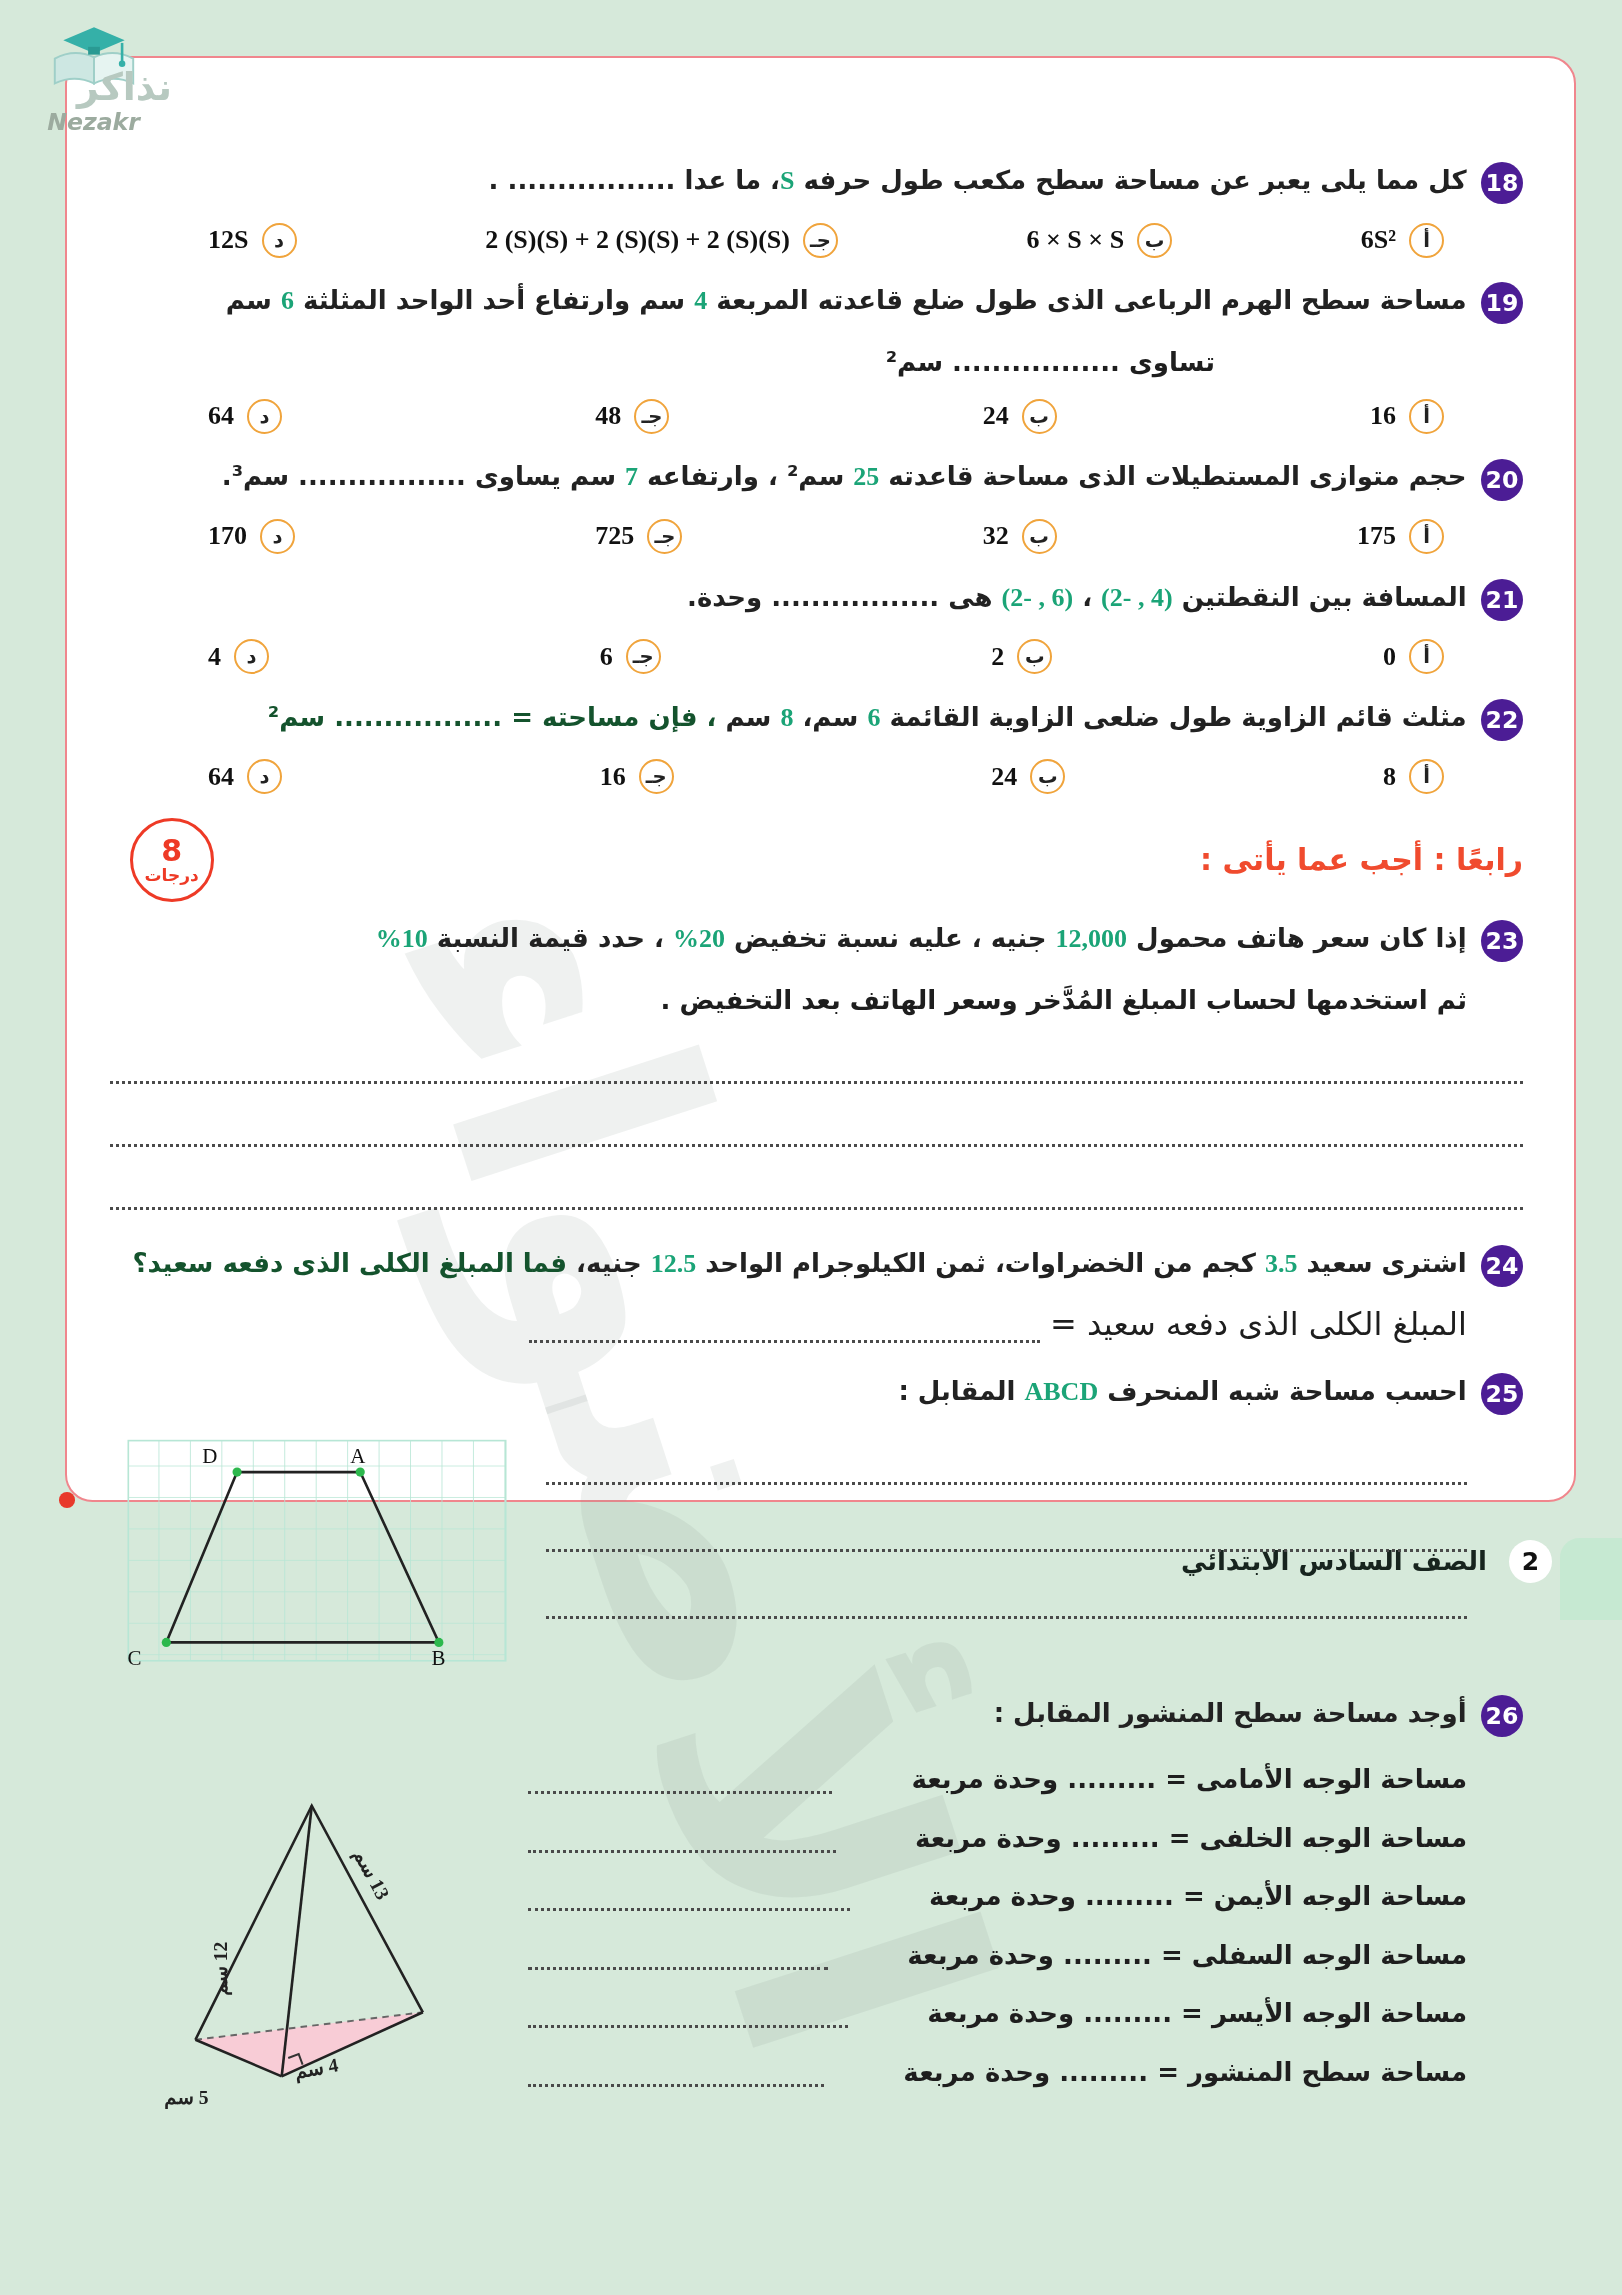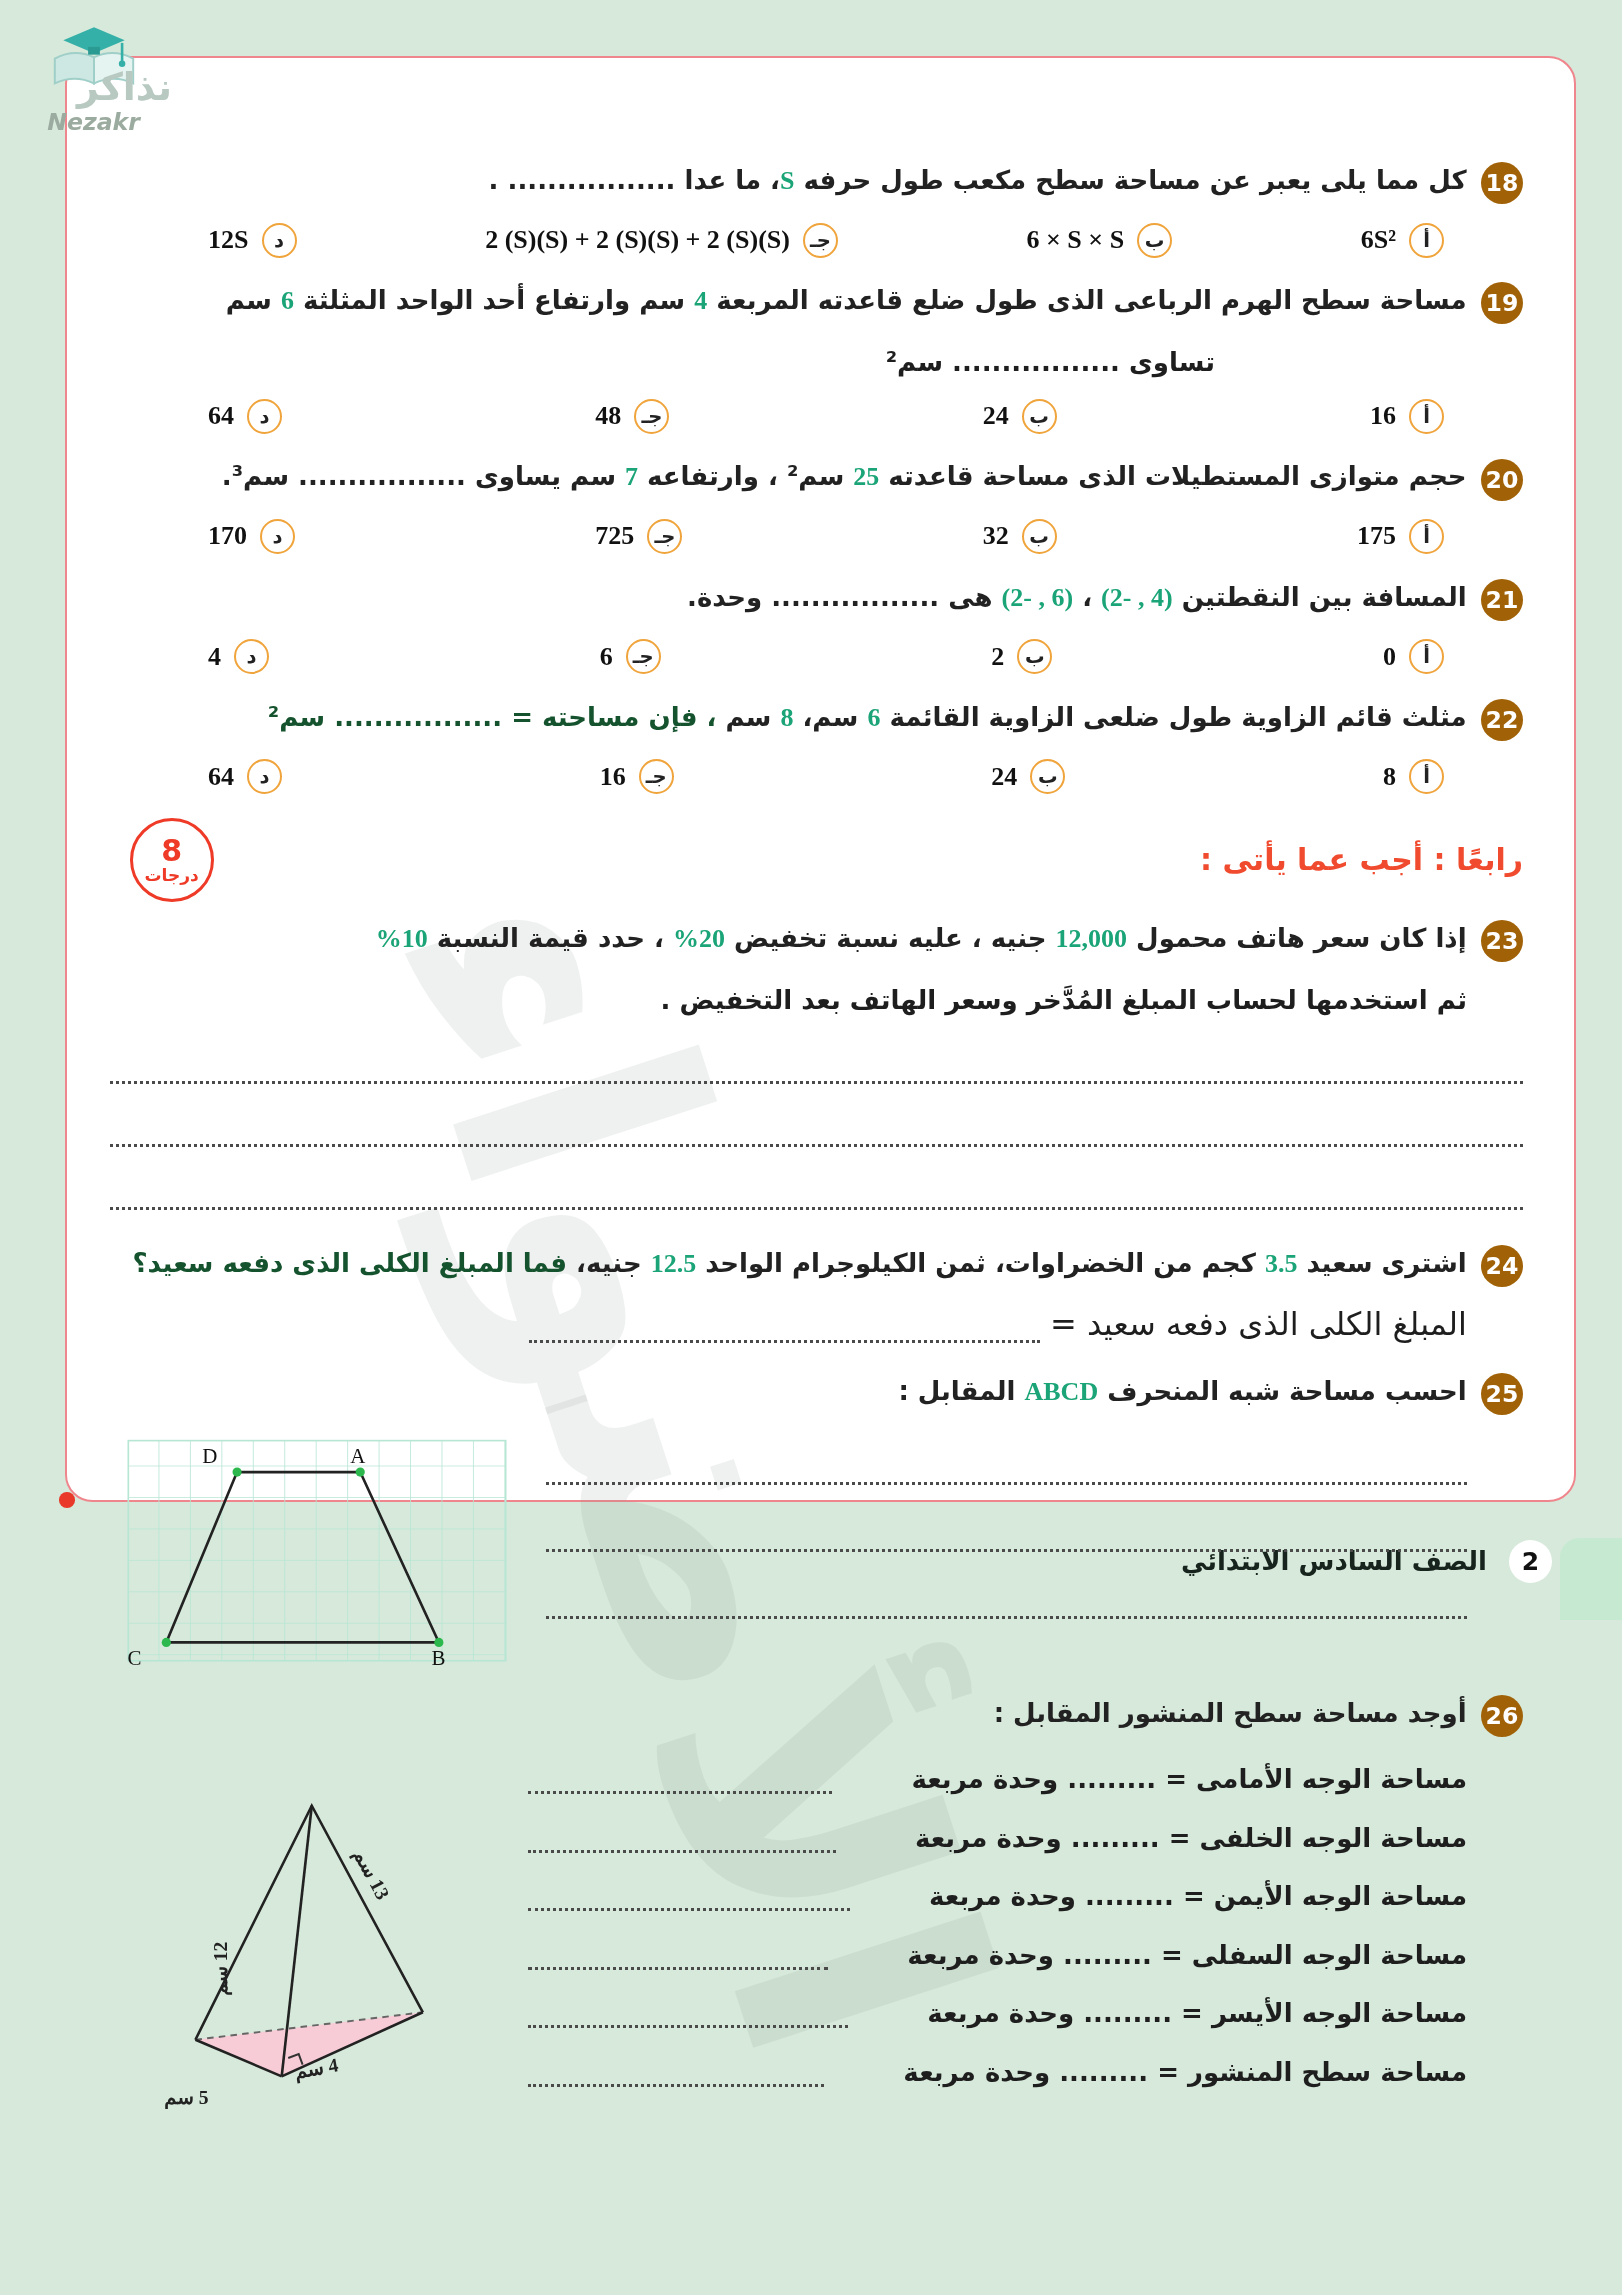--- a/index.html
+++ b/index.html
@@ -34,21 +34,21 @@
     color:rgba(135,148,141,0.13);
     transform:rotate(72deg);
     z-index:1; pointer-events:none; white-space:nowrap;
   }
   .content { position:relative; z-index:2; padding:103px 51px 0 43px; }
 
   
   .q-line { display:flex; align-items:flex-start; gap:14.4px; margin-bottom:18.3px; }
   .q-badge {
     flex:0 0 auto; width:42px; height:42px; border-radius:50%;
-    background:#a16207; color:#fff; display:flex; align-items:center; justify-content:center;
+    background:#4c1d95; color:#fff; display:flex; align-items:center; justify-content:center;
     font-size:23.6px; font-weight:bold; margin-top:1.3px;
   }
   .q-text { font-size:26px; line-height:1.5; font-weight:bold; color:#222; }
   .hl { color:#1ba477; font-family:"Liberation Serif", serif; }
   .rd { color:#14532d; }
   .q-sub { font-size:26px; font-weight:bold; margin:0 308px 17px 0; line-height:1.5; }
   .q-sub2 { font-size:26px; font-weight:bold; margin:0 56px 35px 0; line-height:1.5; }
 
   .options { display:flex; justify-content:space-between; align-items:center; padding:0 79px 0 98px; margin-bottom:23.6px; }
   .option { display:flex; align-items:center; gap:13px; }

